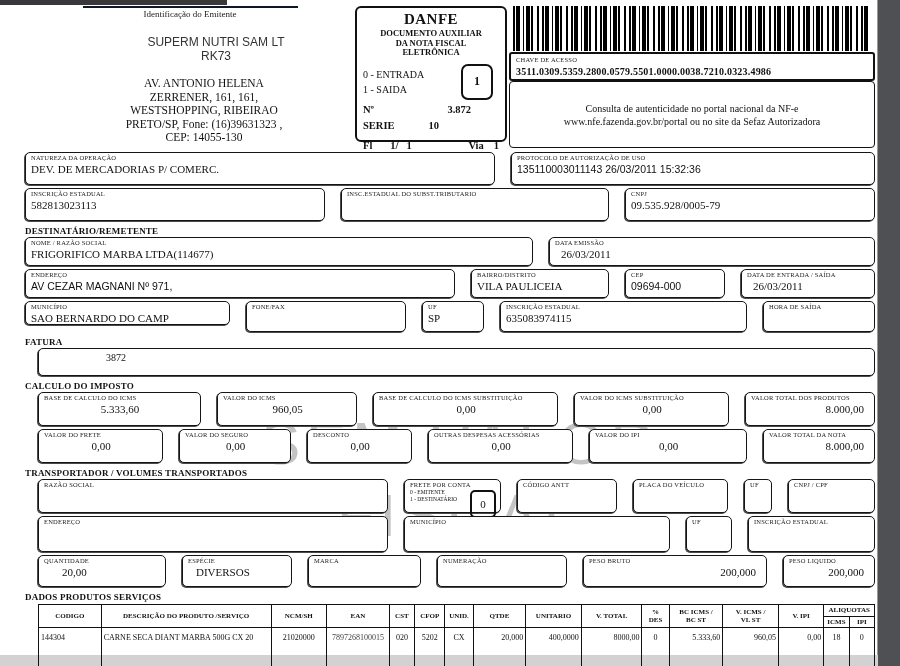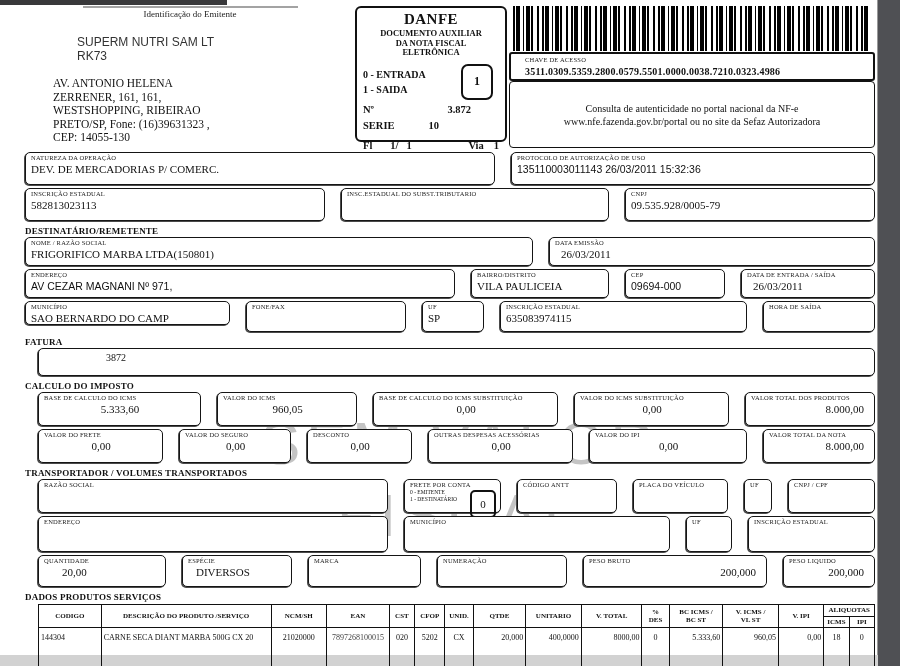--- a/index.html
+++ b/index.html
@@ -14,45 +14,45 @@
   .fbox{position:relative;border:1px solid #151515;border-radius:5px;background:#fff;
         box-shadow:-1px 1px 0 #4a4a4a;padding:1px 4px 0 5px;box-sizing:border-box;}
   .flabel{font-size:6.5px;letter-spacing:.2px;color:#1c1c1c;line-height:8px;white-space:nowrap;overflow:hidden;}
   .fvalue{font-size:11px;line-height:13px;margin-top:1px;white-space:nowrap;}
   .val-c{text-align:center;}
   .val-r{text-align:right;padding-right:6px;}
   .sans{font-family:"Liberation Sans",sans-serif;font-size:10.5px;}
   .frow{display:flex;gap:16px;margin-top:3px;}
   .sec-label{font-size:9px;font-weight:bold;letter-spacing:.2px;margin:5px 0 1px 0;}
   .indent{margin-left:13px;}
-  .preline{white-space:pre-line;}
+  .preline{white-space:pre-line;text-align:center;}
 
   
   .hdr{display:flex;height:142px;}
   .emit-col{width:330px;position:relative;}
-  .emit-top{width:215px;margin:0 auto;border-top:2px solid #a3a3a3;text-align:center;
+  .emit-top{width:215px;margin:0 auto;border-top:2px solid #0f172a;text-align:center;
             font-size:9px;padding-top:1px;color:#222;}
   .emit-name{font-family:"Liberation Sans",sans-serif;font-size:12px;line-height:14px;
              margin:16px 0 0 52px;color:#333;}
   .emit-addr{font-size:11.5px;line-height:13.5px;margin:14px 0 0 28px;}
   .danfe-box{width:152px;height:136px;border:2px solid #111;border-radius:6px;padding:3px 6px;box-sizing:border-box;}
   .danfe-title{font-size:15px;font-weight:bold;text-align:center;letter-spacing:.5px;}
   .danfe-sub{font-size:8.5px;font-weight:bold;text-align:center;line-height:9.5px;margin-top:1px;}
   .es-row{display:flex;align-items:center;margin-top:6px;}
-  .es-lines{flex:1;font-size:10px;font-weight:bold;line-height:15px;}
+  .es-lines{flex:1;font-size:10px;font-weight:normal;line-height:15px;}
   .tipo-box{width:28px;height:32px;border:2px solid #111;border-radius:7px;display:flex;
             align-items:center;justify-content:center;font-size:12px;font-weight:bold;margin-right:6px;}
   .dn-row{display:flex;font-size:10.5px;font-weight:bold;line-height:14px;align-items:flex-end;}
   .dn-row .sp{width:34px;}
   .right-col{width:366px;margin-left:2px;display:flex;flex-direction:column;}
   .barcode{height:45px;margin:0 6px 1px 4px;
     background:repeating-linear-gradient(90deg,#000 0 2px,#fff 2px 3px,#000 3px 7px,#fff 7px 10px,
       #000 10px 11px,#fff 11px 13px,#000 13px 17px,#fff 17px 18px,#000 18px 20px,#fff 20px 24px,
       #000 24px 26px,#fff 26px 29px);}
-  .chave-box{border:2px solid #111;border-radius:3px;padding:2px 14px;}
+  .chave-box{border:2px solid #111;border-radius:3px;padding:2px 5px;}
   .chave-val{font-size:10px;font-weight:bold;letter-spacing:.2px;margin-top:2px;white-space:nowrap;}
   .consulta-box{border:1.5px solid #111;border-radius:4px;margin-top:0;flex:1;display:flex;
                 flex-direction:column;align-items:center;justify-content:center;font-size:10px;line-height:13px;}
 
   
   .frete-inner{display:flex;}
   .frete-tiny{font-size:5.5px;line-height:7px;flex:1;}
   .frete-code{width:22px;height:24px;border:2px solid #111;border-radius:5px;display:flex;
               align-items:center;justify-content:center;font-size:11px;margin:1px 2px 0 0;}
 
@@ -166,21 +166,21 @@
       <div class="fbox" style="flex:1;height:33px;">
         <div class="flabel">CNPJ</div>
         <div class="fvalue">09.535.928/0005-79</div>
       </div>
     </div>
 
     <div class="sec-label">DESTINATÁRIO/REMETENTE</div>
     <div class="frow" style="margin-top:0;">
       <div class="fbox" style="width:508px;height:29px;">
         <div class="flabel">NOME / RAZÃO SOCIAL</div>
-        <div class="fvalue">FRIGORIFICO MARBA LTDA(150801)</div>
+        <div class="fvalue">FRIGORIFICO MARBA LTDA(114677)</div>
       </div>
       <div class="fbox" style="flex:1;height:29px;">
         <div class="flabel">DATA EMISSÃO</div>
         <div class="fvalue" style="padding-left:6px;">26/03/2011</div>
       </div>
     </div>
     <div class="frow">
       <div class="fbox" style="width:430px;height:29px;">
         <div class="flabel">ENDEREÇO</div>
         <div class="fvalue sans">AV CEZAR MAGNANI Nº 971,</div>

